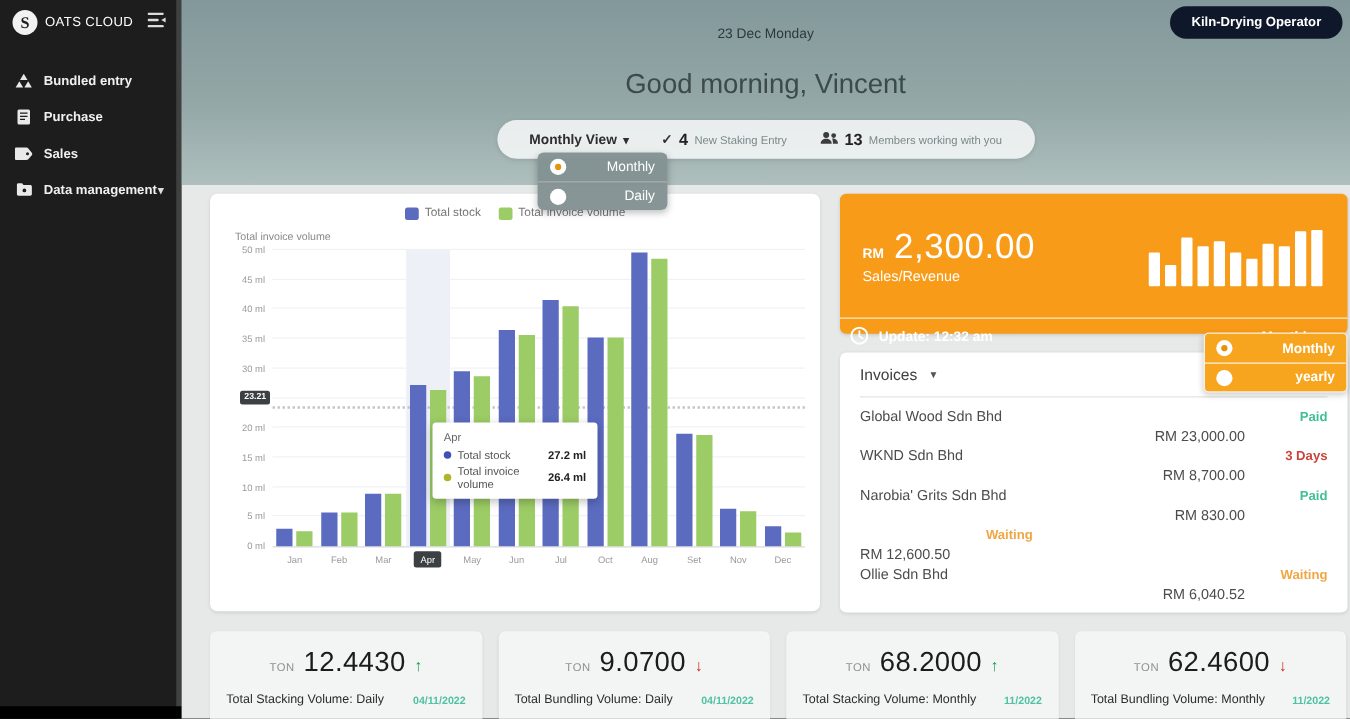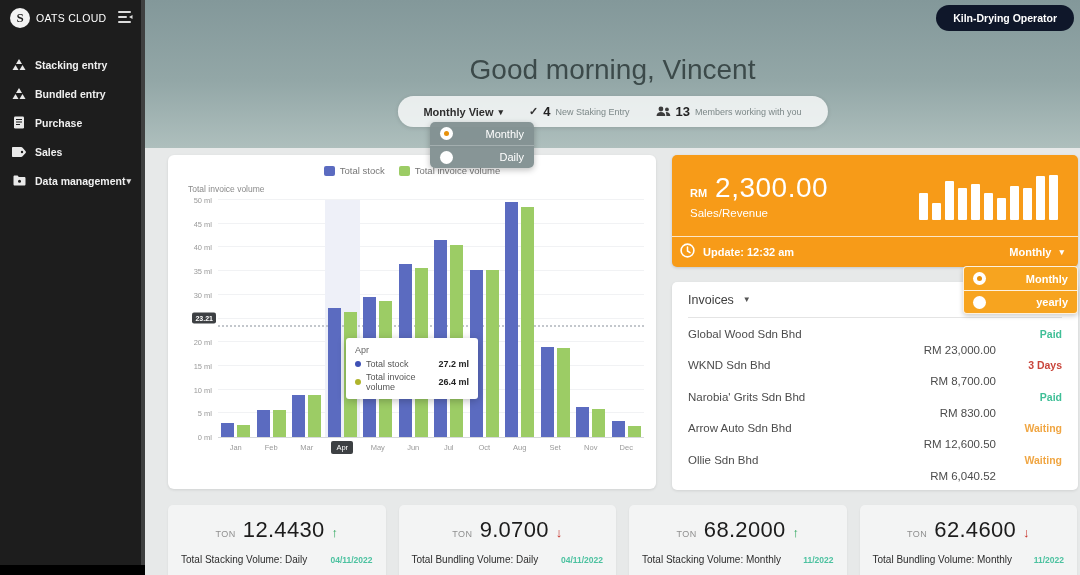--- a/index.html
+++ b/index.html
@@ -18,21 +18,21 @@
   .side-item { position:relative; display:flex; align-items:center; gap:9px; height:29px; padding-left:12px; color:#f0f0f0; font-size:10.5px; font-weight:bold; cursor:pointer; }
   .side-item.active { background:#2c2c2c; }
   .side-icon { width:14px; height:14px; display:flex; align-items:center; justify-content:center; flex:none; }
   .side-chevron { position:absolute; right:10px; color:#ddd; font-size:9px; }
 
   
   .main { position:relative; flex:1; height:575px; background:#e7e9e9; }
   .header-bg { position:absolute; top:0; left:0; right:0; height:148px; background:linear-gradient(180deg,#83989a 0%,#93a7a7 55%,#aebfbd 100%); }
   .date-line { position:absolute; top:21px; left:0; right:0; text-align:center; font-size:11px; color:#2e3a3a; }
   .operator-pill { position:absolute; top:5px; right:6px; background:#0f172a; color:#fff; font-size:10.5px; font-weight:bold; padding:7px 17px; border-radius:16px; cursor:pointer; }
-  .greeting { position:absolute; top:54px; left:0; right:0; text-align:center; font-size:28px; color:#3c4a4a; }
+  .greeting { position:absolute; top:54px; left:0; right:0; text-align:center; font-size:22px; color:#3c4a4a; }
   .toolbar { position:absolute; top:96px; left:50%; transform:translateX(-50%); height:31px; background:rgba(250,251,251,.82); border-radius:16px; display:flex; align-items:center; gap:26px; padding:0 26px; box-shadow:0 1px 4px rgba(0,0,0,.12); white-space:nowrap; }
   .tb-view { display:flex; align-items:center; gap:5px; font-size:11px; font-weight:bold; color:#2e2e2e; cursor:pointer; }
   .tb-caret { font-size:9px; }
   .tb-seg { display:flex; align-items:center; gap:5px; }
   .tb-check { font-size:11px; font-weight:bold; color:#333; }
   .tb-num { font-size:13px; font-weight:bold; color:#222; }
   .tb-sub { font-size:9px; color:#7c8888; }
 
   
   .view-menu { position:absolute; left:285px; top:122px; width:104px; background:rgba(131,146,147,.97); border-radius:5px; box-shadow:0 2px 6px rgba(0,0,0,.25); z-index:40; overflow:hidden; }
@@ -62,21 +62,21 @@
   .xlabel .xbadge { background:#3d4043; color:#fff; padding:2px 5px; border-radius:2px; font-size:7.5px; }
   .tooltip { position:absolute; left:128px; top:138px; width:132px; background:#fff; border-radius:3px; box-shadow:0 2px 8px rgba(0,0,0,.25); padding:7px 9px; z-index:7; }
   .tt-title { font-size:9px; color:#666; margin-bottom:4px; }
   .tt-row { display:flex; align-items:center; gap:5px; font-size:9px; color:#555; margin-top:3px; }
   .tt-dot { width:6px; height:6px; border-radius:50%; flex:none; }
   .tt-name { flex:1; }
   .tt-val { font-weight:bold; color:#222; }
 
   
   .rev-card { position:absolute; left:527px; top:155px; width:406px; height:112px; background:#f79b18; border-radius:5px; color:#fff; box-shadow:0 1px 3px rgba(0,0,0,.15); }
-  .rev-top { display:flex; justify-content:space-between; align-items:center; height:82px; padding:0 20px 0 18px; border-bottom:1px solid rgba(255,255,255,.75); }
+  .rev-top { display:flex; justify-content:space-between; align-items:center; height:100px; padding:0 20px 0 18px; border-bottom:1px solid rgba(255,255,255,.75); }
   .rev-cur { font-size:11px; font-weight:bold; margin-right:8px; }
   .rev-amount { font-size:28px; font-weight:500; letter-spacing:.5px; }
   .rev-label { font-size:11.5px; margin-top:3px; }
   .spark { display:flex; align-items:flex-end; gap:4px; height:48px; }
   .spark-bar { width:9px; background:#fff; border-radius:1px; }
   .rev-foot { display:flex; align-items:center; height:29px; padding:0 14px 0 8px; font-size:11px; font-weight:bold; }
   .rev-foot .upd { margin-left:8px; flex:1; }
   .rev-period { display:flex; align-items:center; gap:8px; cursor:pointer; }
   .rev-caret { font-size:9px; }
 
@@ -132,32 +132,20 @@
         <div class="side-item">
           <span class="side-icon">
             <svg width="14" height="12" viewBox="0 0 14 12">
               <g fill="#e9e9e9">
                 <path d="M7 0 L10 5 L4 5 Z"></path>
                 <path d="M3.5 6 L6.5 11 L0.5 11 Z"></path>
                 <path d="M10.5 6 L13.5 11 L7.5 11 Z"></path>
               </g>
             </svg>
           </span>
-          <span>Stacking entry</span>
-        </div>
-        <div class="side-item">
-          <span class="side-icon">
-            <svg width="14" height="12" viewBox="0 0 14 12">
-              <g fill="#e9e9e9">
-                <path d="M7 0 L10 5 L4 5 Z"></path>
-                <path d="M3.5 6 L6.5 11 L0.5 11 Z"></path>
-                <path d="M10.5 6 L13.5 11 L7.5 11 Z"></path>
-              </g>
-            </svg>
-          </span>
           <span>Bundled entry</span>
         </div>
         <div class="side-item">
           <span class="side-icon">
             <svg width="12" height="13" viewBox="0 0 12 13">
               <rect x="1" y="0.5" width="10" height="12" rx="1.2" fill="#e9e9e9"></rect>
               <g stroke="#1d1d1d" stroke-width="1">
                 <line x1="3" y1="3.5" x2="9" y2="3.5"></line>
                 <line x1="3" y1="6" x2="9" y2="6"></line>
                 <line x1="3" y1="8.5" x2="7" y2="8.5"></line>
@@ -184,20 +172,21 @@
           </span>
           <span>Data management</span>
           <span class="side-chevron">▾</span>
         </div>
       </nav>
   </aside>
 
   <div class="main">
     <div class="header-bg"></div>
 
+    <div class="date-line">23 Dec Monday</div>
     <button class="operator-pill" style="border:none;">Kiln-Drying Operator</button>
     <div class="greeting">Good morning, Vincent</div>
 
     <div class="toolbar">
       <span class="tb-view">
         <span>Monthly View</span>
         <span class="tb-caret">▾</span>
       </span>
       <span class="tb-seg">
         <span class="tb-check">✓</span>
@@ -418,21 +407,20 @@
             <span class="inv-name">WKND Sdn Bhd</span>
             <span class="inv-amt">RM 8,700.00</span>
             <span class="inv-status" style="color: rgb(201, 69, 59);">3 Days</span>
           </div>
           <div class="inv-row">
             <span class="inv-name">Narobia' Grits Sdn Bhd</span>
             <span class="inv-amt">RM 830.00</span>
             <span class="inv-status" style="color: rgb(63, 191, 151);">Paid</span>
           </div>
           <div class="inv-row">
-            <span class="inv-name">Arrow Auto Sdn Bhd</span>
             <span class="inv-amt">RM 12,600.50</span>
             <span class="inv-status" style="color: rgb(240, 166, 67);">Waiting</span>
           </div>
           <div class="inv-row">
             <span class="inv-name">Ollie Sdn Bhd</span>
             <span class="inv-amt">RM 6,040.52</span>
             <span class="inv-status" style="color: rgb(240, 166, 67);">Waiting</span>
           </div>
         </div>
     </section>

